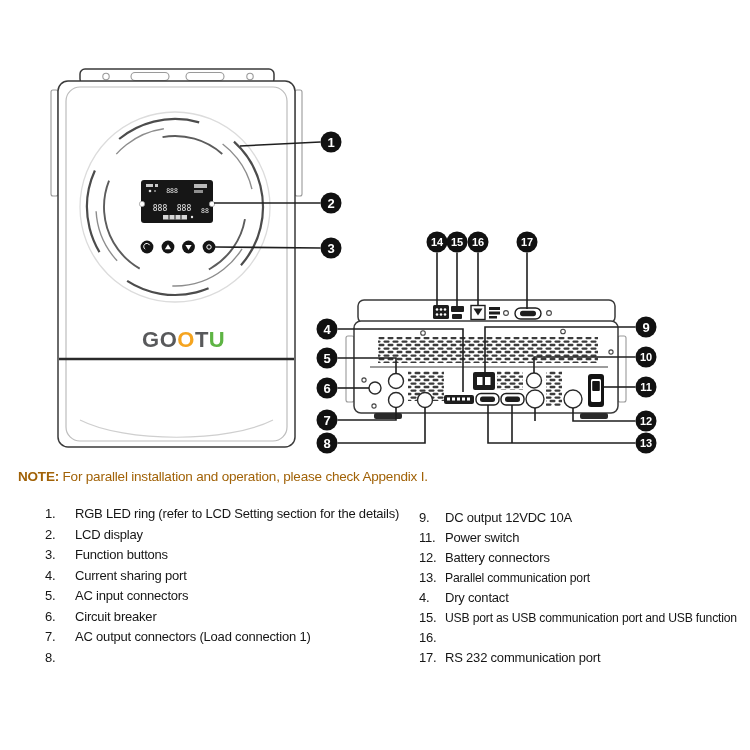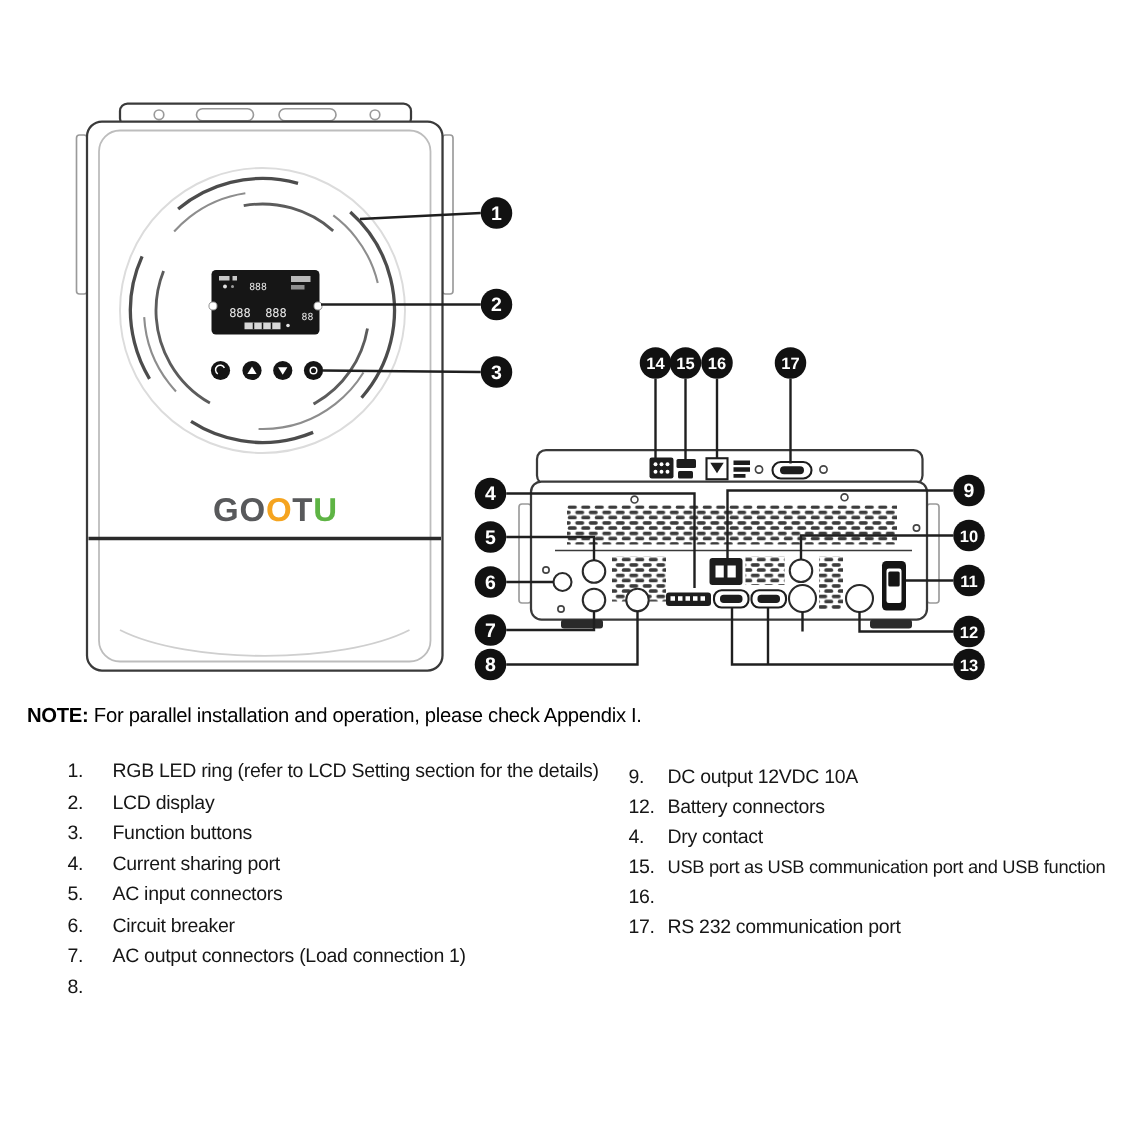--- a/index.html
+++ b/index.html
@@ -10,21 +10,21 @@
   svg .thin{fill:none;stroke:#9a9a9a;stroke-width:1.1;}
   svg .leader{fill:none;stroke:#1f1f1f;stroke-width:1.6;}
   svg .screw{fill:#ffffff;stroke:#444;stroke-width:1.1;}
   svg .cn{fill:#ffffff;font-family:"Liberation Sans",sans-serif;font-weight:bold;
           font-size:13px;text-anchor:middle;}
   svg .cn2{font-size:11px;}
   svg .callout circle{fill:#111111;}
   svg .lcdtxt{fill:#e8e8e8;font-family:"DejaVu Sans Mono",monospace;font-size:8px;text-anchor:middle;}
   svg .lcdtxt.sm{font-size:6.5px;}
   svg .logo{font-family:"Liberation Sans",sans-serif;font-weight:bold;font-size:22px;letter-spacing:0.5px;}
-  .note{position:absolute;left:18px;top:469px;width:560px;font-size:13.5px;color:#000000;letter-spacing:-0.2px;}
+  .note{position:absolute;left:18px;top:469px;width:560px;font-size:13.5px;color:#a16207;letter-spacing:-0.2px;}
   .note b{font-weight:bold;}
   .legend{position:absolute;color:#161616;}
   .legend .row{display:flex;letter-spacing:-0.2px;}
   .legend .num{flex:0 0 30px;}
   .leg-left{left:45px;top:504px;font-size:13px;}
   .leg-left .row{height:20.5px;line-height:20.5px;}
   .leg-right{left:419px;top:508px;font-size:13px;}
   .leg-right .row{height:20px;line-height:20px;}
   .leg-right .num{flex:0 0 26px;}
   .sm1{font-size:12.2px;}
@@ -321,24 +321,32 @@
         <span class="num">8.</span>
       </div>
 </div>
 
 <div class="legend leg-right">
   <div class="row">
         <span class="num">9.</span>
         <span>DC output 12VDC 10A</span>
       </div>
   <div class="row">
+        <span class="num">11.</span>
+        <span>Power switch</span>
+      </div>
+  <div class="row">
         <span class="num">12.</span>
         <span>Battery connectors</span>
       </div>
   <div class="row">
+        <span class="num">13.</span>
+        <span class="sm1">Parallel communication port</span>
+      </div>
+  <div class="row">
         <span class="num">4.</span>
         <span>Dry contact</span>
       </div>
   <div class="row">
         <span class="num">15.</span>
         <span class="sm1">USB port as USB communication port and USB function</span>
       </div>
   <div class="row">
         <span class="num">16.</span>
       </div>

